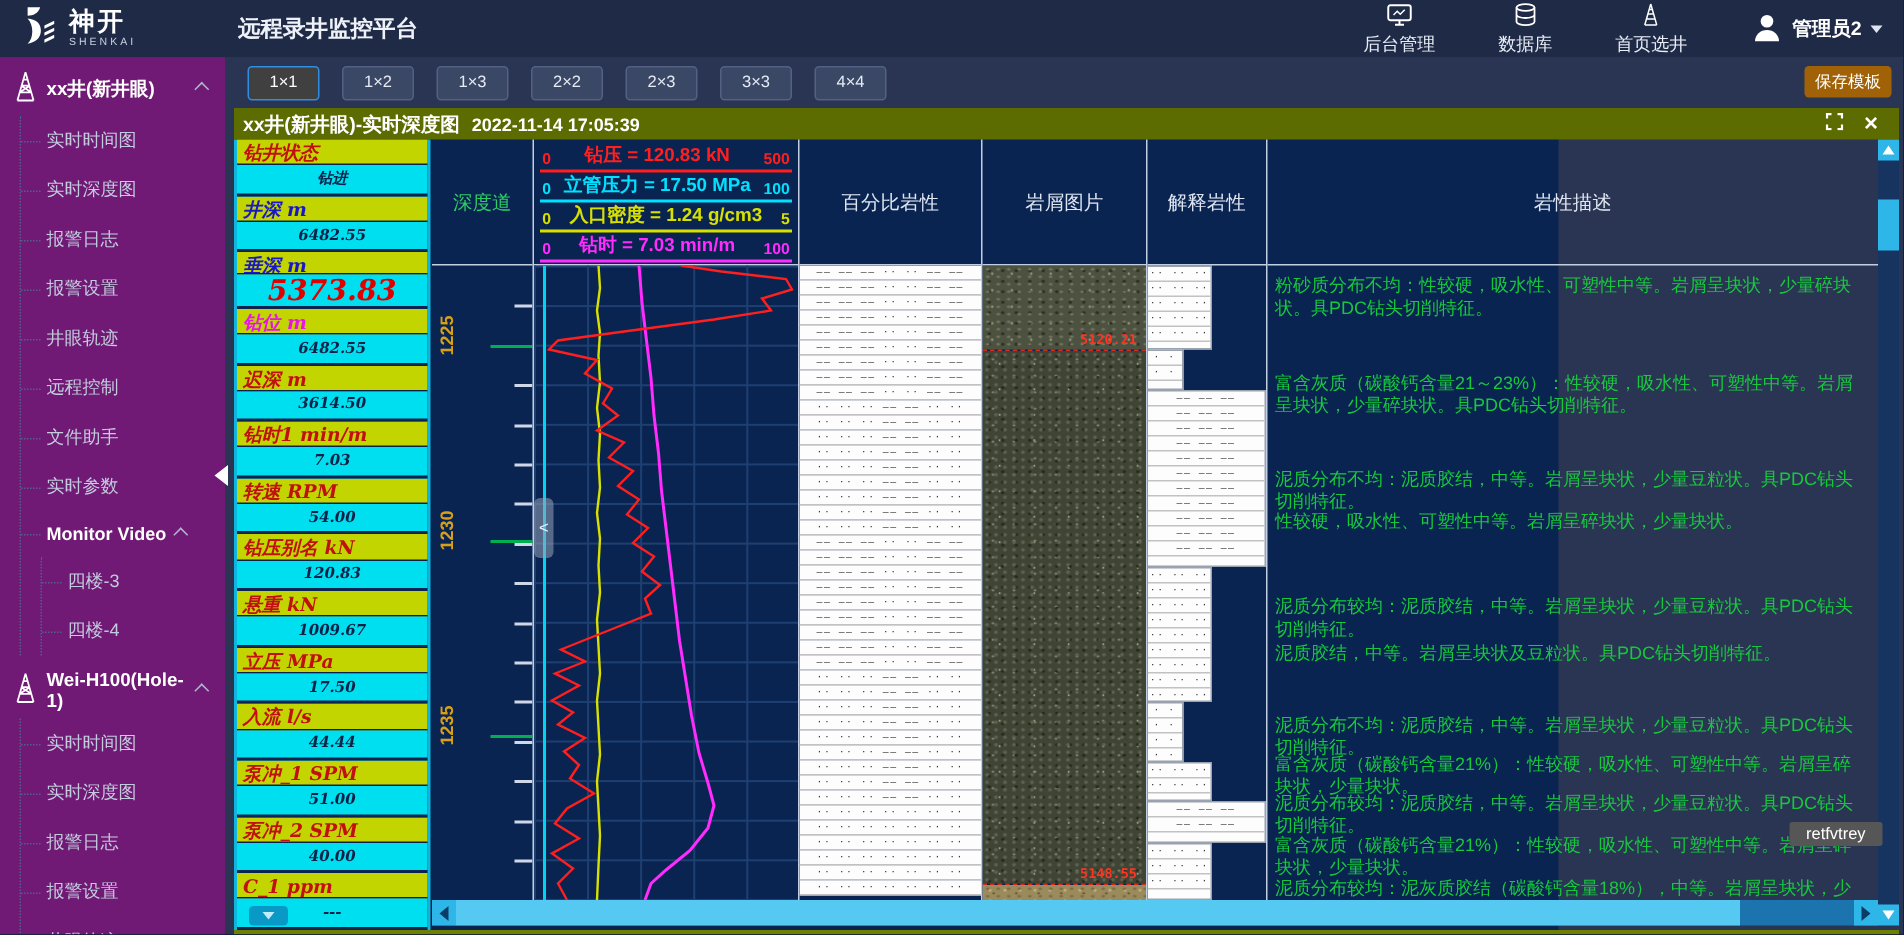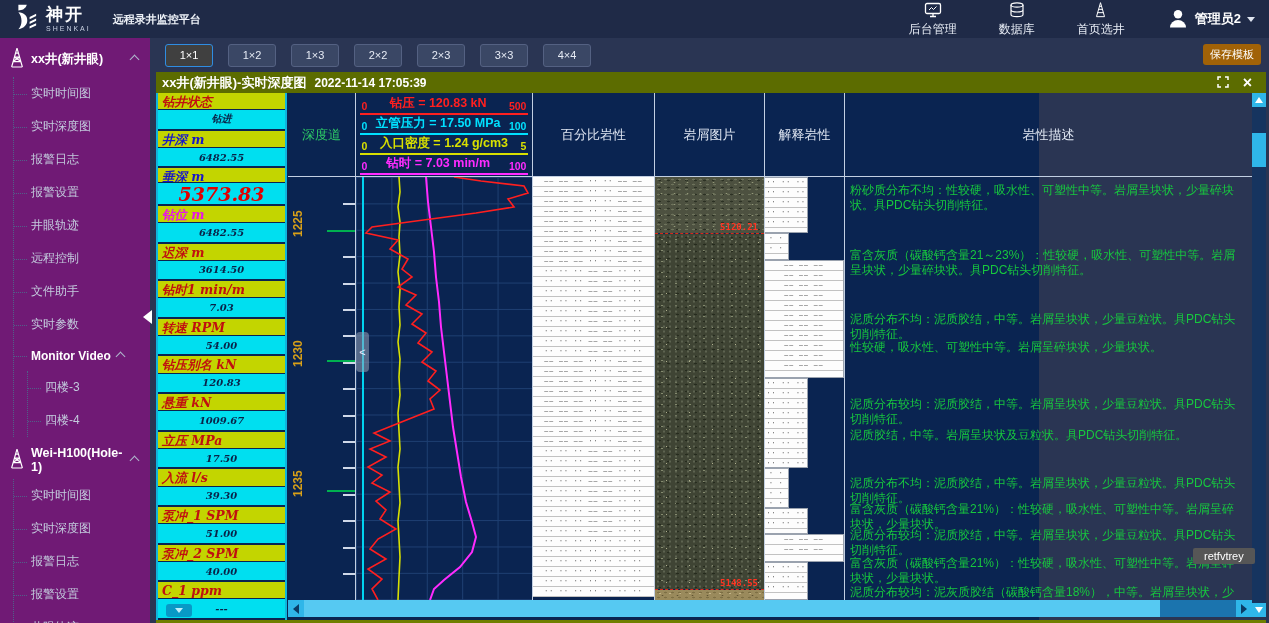--- a/index.html
+++ b/index.html
@@ -1,25 +1,25 @@
 <!DOCTYPE html>
 <html><head>
 <meta charset="utf-8">
 <style>
   html,body{margin:0;padding:0;background:#0e1730;font-family:"Liberation Sans",sans-serif;}
   #app{position:relative;width:1269px;height:623px;overflow:hidden;background:#2a3553;}
   .abs{position:absolute;}
 
   
-  #topbar{left:0;top:0;width:1269px;height:38px;background:#1f2a47;display:flex;align-items:center;}
+  #topbar{left:0;top:0;width:1269px;height:38px;background:#1f2a47;display:flex;align-items:center;gap:46px;}
   #logo{display:flex;align-items:center;gap:8px;margin-left:10px;}
   #logo-text{display:flex;flex-direction:column;line-height:1;}
   #logo-cn{color:#fff;font-size:17px;font-weight:bold;letter-spacing:2px;}
   #logo-en{color:#c9d1e2;font-size:7px;letter-spacing:2px;margin-top:2px;}
-  #app-title{color:#eef2f8;font-size:11px;font-weight:bold;margin-left:22px;}
+  #app-title{color:#eef2f8;font-size:15px;font-weight:bold;margin-left:22px;}
   #topbar-right{margin-left:auto;display:flex;align-items:center;gap:42px;margin-right:14px;}
   .top-menu{display:flex;flex-direction:column;align-items:center;color:#e8edf6;font-size:12px;cursor:pointer;line-height:1.1;gap:1px;}
   #user-box{display:flex;align-items:center;gap:6px;color:#fff;font-size:13px;font-weight:bold;cursor:pointer;}
   .caret-down{width:0;height:0;border-left:4px solid transparent;border-right:4px solid transparent;border-top:5px solid #dfe5f0;}
 
   
   #sidebar{left:0;top:38px;width:150px;height:585px;background:#701a75;overflow:hidden;}
   .well-head{display:flex;align-items:center;gap:5px;padding:9px 4px 5px 8px;color:#fff;font-weight:bold;font-size:12.5px;cursor:pointer;}
   .chev{width:6px;height:6px;border-left:1.5px solid #aeb8cc;border-top:1.5px solid #aeb8cc;transform:rotate(45deg);margin-left:auto;margin-right:8px;flex:none;}
   .tree-children{margin-left:13px;border-left:1px dotted #506089;}
@@ -253,21 +253,21 @@
         <div class="prow">
           <div class="plabel lred">悬重  kN</div>
           <div class="pvalue">1009.67</div>
         </div>
         <div class="prow">
           <div class="plabel lred">立压  MPa</div>
           <div class="pvalue">17.50</div>
         </div>
         <div class="prow">
           <div class="plabel lred">入流  l/s</div>
-          <div class="pvalue">39.30</div>
+          <div class="pvalue">44.44</div>
         </div>
         <div class="prow">
           <div class="plabel lred">泵冲_1  SPM</div>
           <div class="pvalue">51.00</div>
         </div>
         <div class="prow">
           <div class="plabel lred">泵冲_2  SPM</div>
           <div class="pvalue">40.00</div>
         </div>
         <div class="prow">

